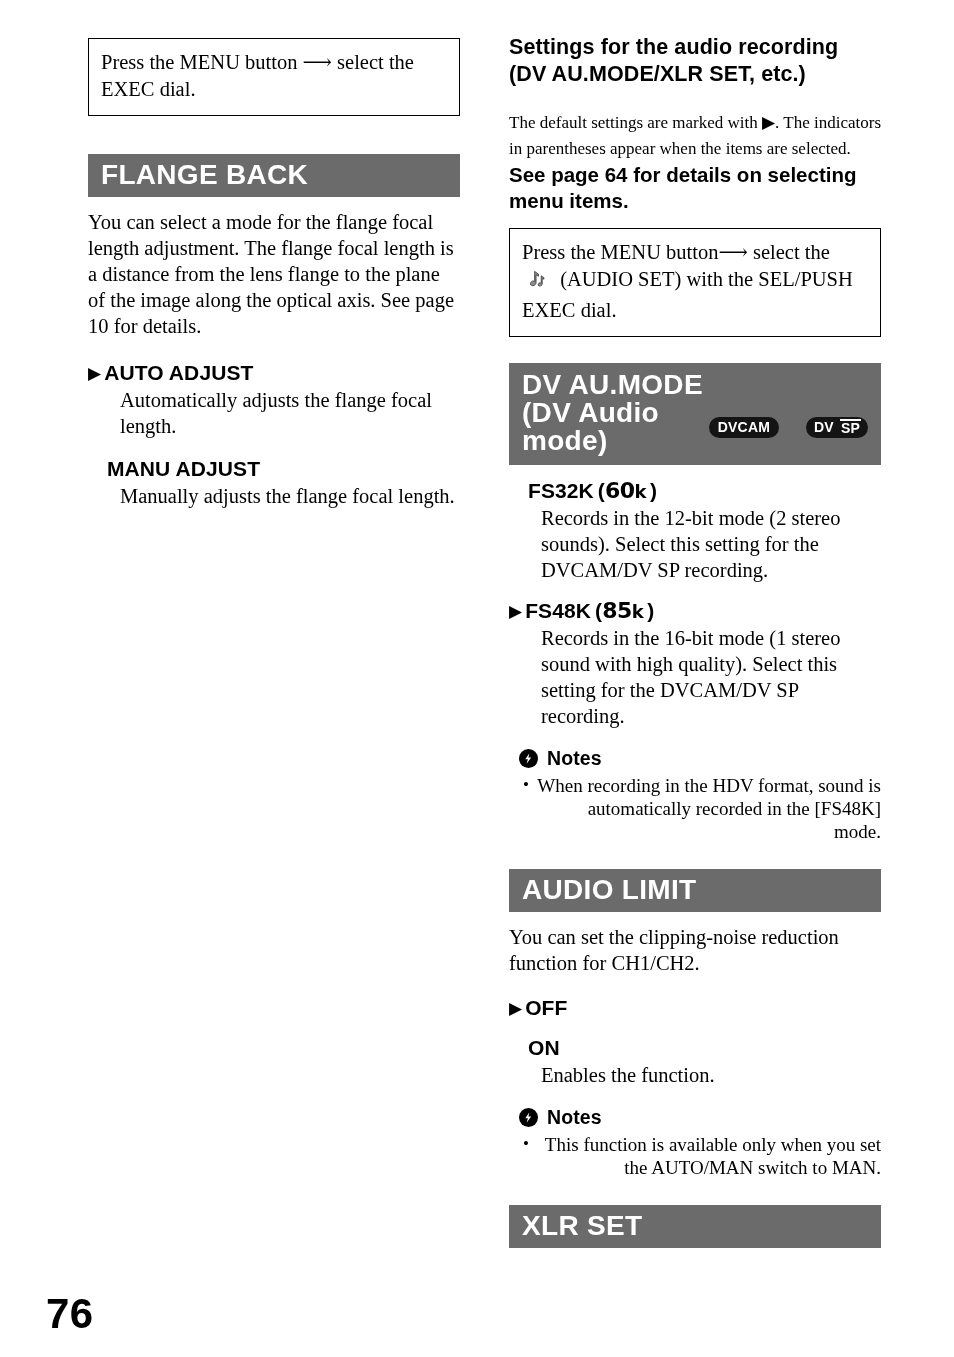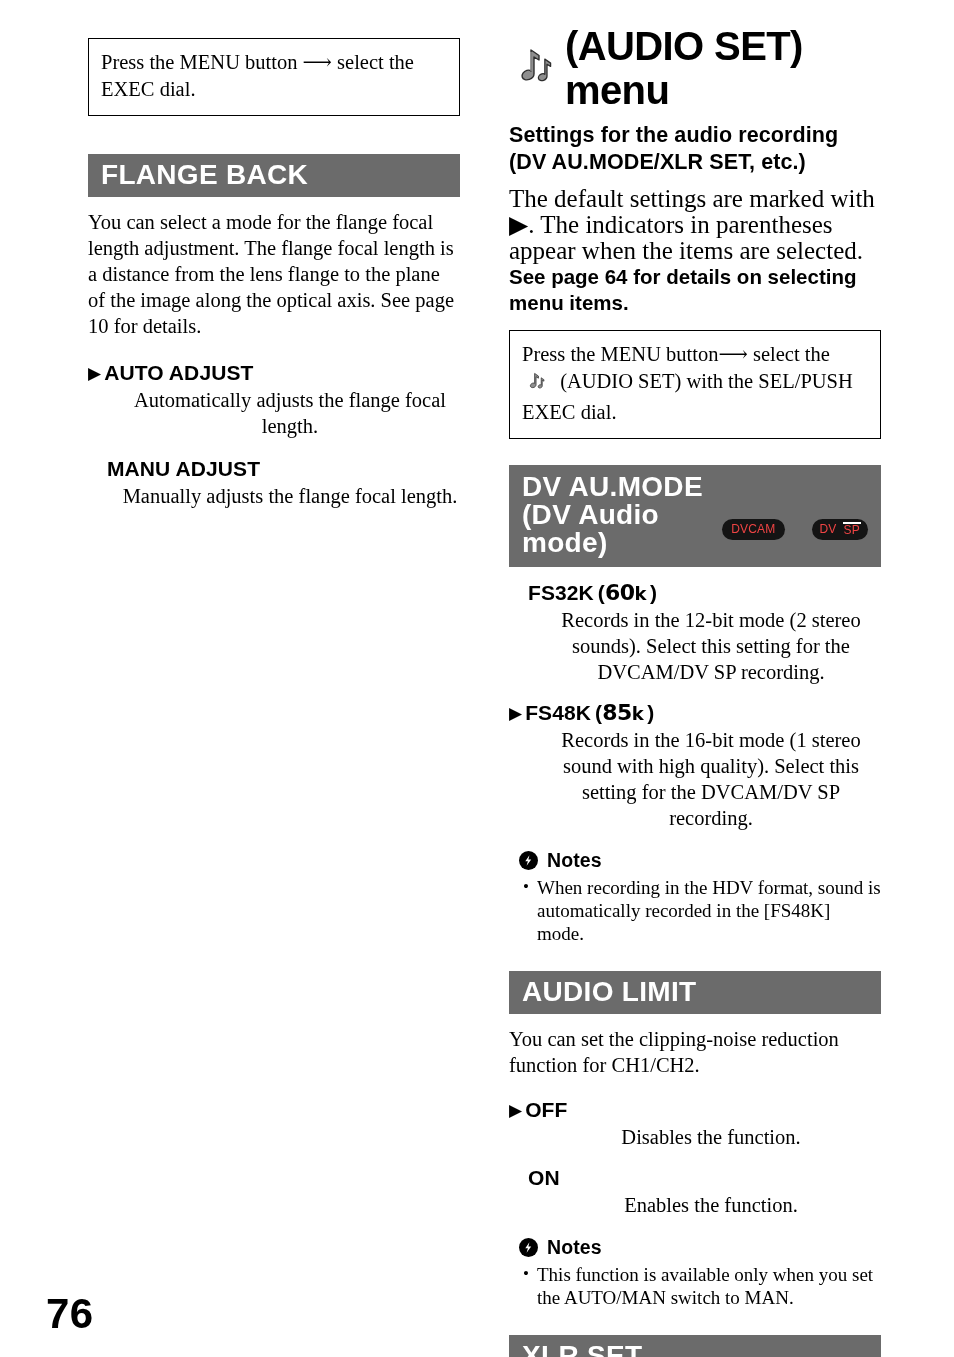--- a/index.html
+++ b/index.html
@@ -70,27 +70,27 @@
     align-items: center;
     gap: 27px;
   }
 
   
   .badge {
     display: inline-flex;
     align-items: center;
     justify-content: center;
     background: #141414;
-    color: #ef4444;
+    color: #ffffff;
     border-radius: 11px;
     height: 21px;
     padding: 0 9px;
     font-family: "Liberation Sans Narrow", "Liberation Sans", "DejaVu Sans", sans-serif;
-    font-weight: normal;
-    font-size: 12px;
+    font-weight: bold;
+    font-size: 14px;
     letter-spacing: 0.2px;
     line-height: 1;
   }
   .badge.dual { padding: 0 8px; gap: 7px; }
   .ovl {
     position: relative;
     display: inline-block;
     padding-top: 2px;
   }
   .ovl::before {
@@ -129,21 +129,20 @@
     margin-right: 3px;
     position: relative;
     top: -1px;
   }
   .tri-spacer { display: inline-block; width: 19px; }
   .option-desc {
     margin: 2px 0 0 32px;
     font-family: "Liberation Serif", "DejaVu Serif", serif;
     font-size: 20.5px;
     line-height: 26px;
-    text-align: center;
   }
   .lcd {
     font-family: "DejaVu Sans", "Liberation Sans", sans-serif;
     font-weight: bold;
     font-size: 22px;
     letter-spacing: -0.5px;
   }
   .lcd .unit { font-size: 18px; }
   .paren {
     font-family: "Liberation Sans Narrow", "Liberation Sans", "DejaVu Sans", sans-serif;
@@ -183,20 +182,21 @@
     margin: 4px 0 0 0;
     padding: 0 0 0 14px;
     list-style: none;
   }
   .notes li {
     position: relative;
     padding-left: 14px;
     font-family: "Liberation Serif", "DejaVu Serif", serif;
     font-size: 19px;
     line-height: 23px;
+    text-align: right;
   }
   .notes li::before {
     content: "\2022";
     position: absolute;
     left: 0;
     top: -1px;
     font-size: 17px;
   }
 
   
@@ -220,23 +220,23 @@
   }
   .subtitle {
     margin: 10px 0 0 0;
     font-family: "Liberation Sans Narrow", "Liberation Sans", "DejaVu Sans", sans-serif;
     font-weight: bold;
     font-size: 21.5px;
     line-height: 27px;
     letter-spacing: 0.1px;
   }
   .lead {
-    margin: 10px 0 0 0;
-    font-family: "Liberation Serif", "DejaVu Serif", serif;
-    font-size: 25px;
+    margin: 22px 0 0 0;
+    font-family: "Liberation Serif", "DejaVu Serif", serif;
+    font-size: 17px;
     line-height: 26px;
   }
   .see-page {
     margin: 0;
     font-family: "Liberation Sans", "DejaVu Sans", sans-serif;
     font-weight: bold;
     font-size: 20.5px;
     line-height: 26px;
   }
 
@@ -290,34 +290,20 @@
         <span class="tri-spacer"></span>
         <span>MANU ADJUST</span>
       </div>
       <p class="option-desc">Manually adjusts the flange focal length.</p>
     </div>
 
   </div>
 
   <div class="col-right">
 
-    <div class="menu-title">
-      <span class="notes-glyph-2">
-        <svg width="54" height="42" viewBox="0 0 54 42">
-          <g>
-            <path d="M22 3 L22 24 C22 24 20.5 22.6 17.8 23.4 C14.6 24.4 12.4 27.4 13.2 30 C14 32.6 17.2 33.4 20.4 32.4 C23.1 31.5 25 29.2 25 26.8 L25 10 L30 13 L30 8.5 L25 5 Z" fill="#8e8e8e" stroke="#2e2e2e" stroke-width="1.4" stroke-linejoin="round"></path>
-            <path d="M22 5 L22 24" stroke="#e8e8e8" stroke-width="1" opacity="0.7"></path>
-          </g>
-          <g transform="translate(20,10) scale(0.72)">
-            <path d="M22 3 L22 24 C22 24 20.5 22.6 17.8 23.4 C14.6 24.4 12.4 27.4 13.2 30 C14 32.6 17.2 33.4 20.4 32.4 C23.1 31.5 25 29.2 25 26.8 L25 10 L30 13 L30 8.5 L25 5 Z" fill="#8e8e8e" stroke="#2e2e2e" stroke-width="1.8" stroke-linejoin="round"></path>
-          </g>
-        </svg>
-      </span>
-      <span class="title-text">(AUDIO SET) menu</span>
-    </div>
 
     <p class="subtitle">Settings for the audio recording (DV AU.MODE/XLR SET, etc.)</p>
 
     <p class="lead">The default settings are marked with ▶. The indicators in parentheses appear when the items are selected.</p>
     <p class="see-page">See page 64 for details on selecting menu items.</p>
 
     <div class="instr-box" style="margin-top:14px;">
       <p>
         <span>Press the MENU button</span><span class="arrow-long">⟶</span><span> select the</span>
       </p>
@@ -386,21 +372,20 @@
       <span class="bar-title">AUDIO LIMIT</span>
     </div>
 
     <p class="body-p" style="margin-top:12px;">You can set the clipping-noise reduction function for CH1/CH2.</p>
 
     <div class="option" style="margin-top:20px;">
       <div class="option-head">
         <span class="tri">▶</span>
         <span>OFF</span>
       </div>
-      <p class="option-desc">Disables the function.</p>
     </div>
 
     <div class="option" style="margin-top:16px;">
       <div class="option-head">
         <span class="tri-spacer"></span>
         <span>ON</span>
       </div>
       <p class="option-desc">Enables the function.</p>
     </div>
 

